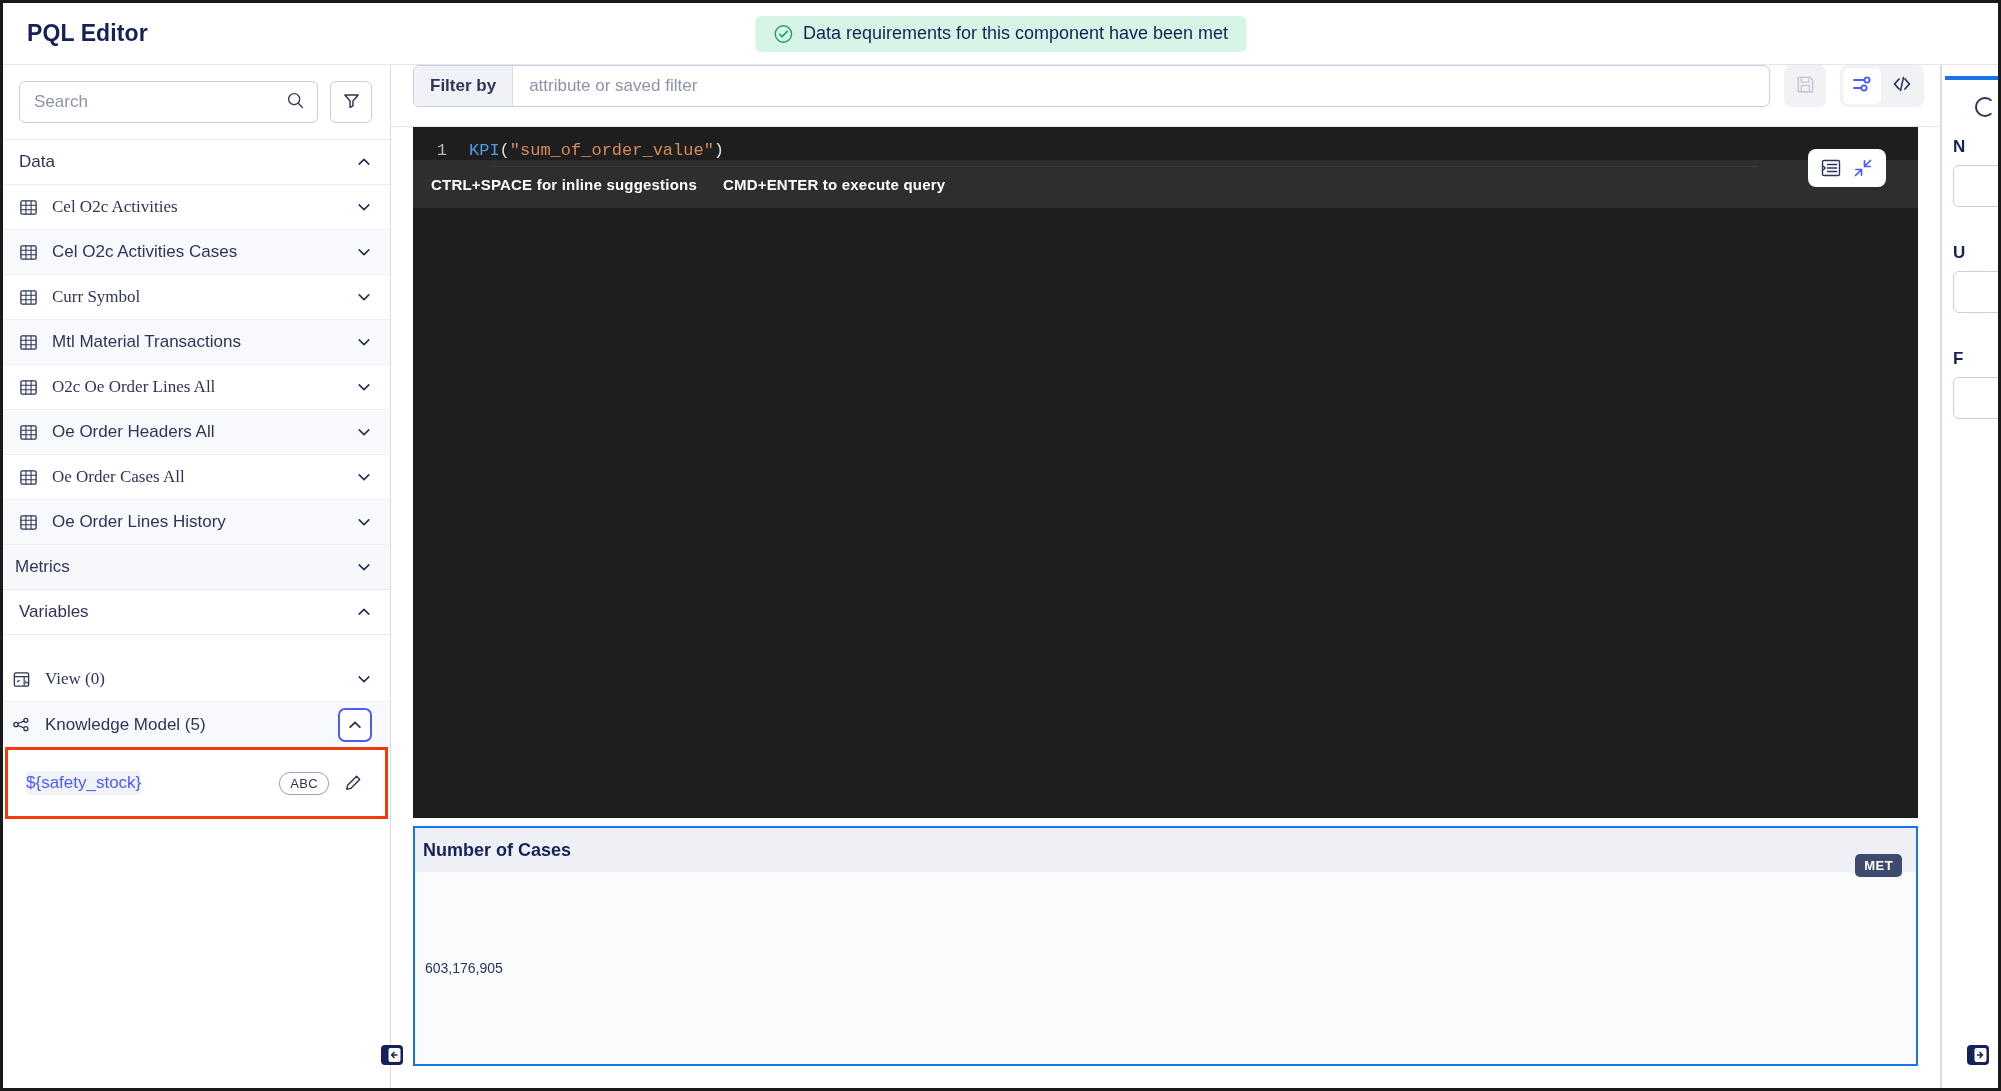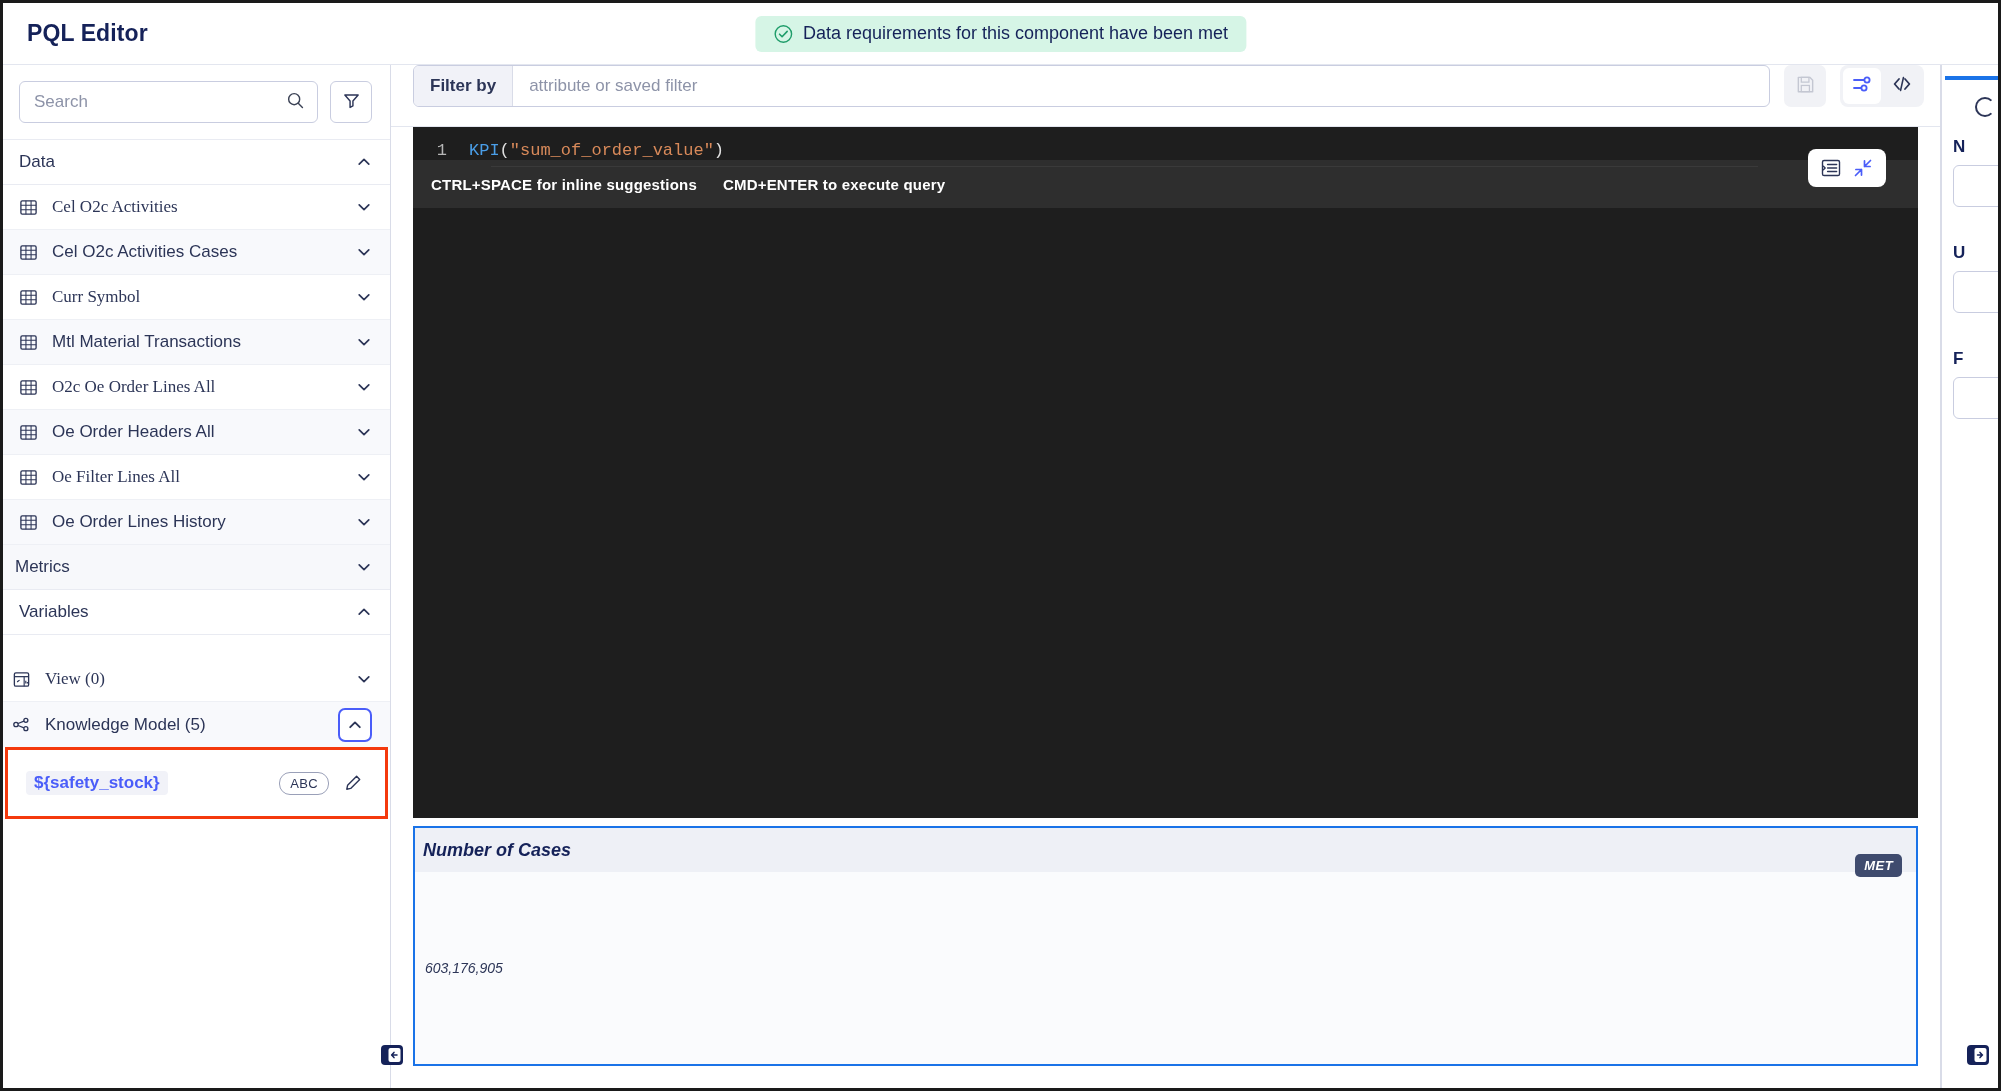--- a/index.html
+++ b/index.html
@@ -116,22 +116,22 @@
     margin: 0 2px;
     height: 72px;
     display: flex; align-items: center;
     background: #fff;
   }
   .var-row {
     flex: 1; display: flex; align-items: center;
     padding: 0 22px 0 18px; gap: 14px;
   }
   .var-chip {
-    font-size: 17px; font-weight: bold; color: #4a5df9;
-    background: #f1f2f8; border-radius: 4px; padding: 2px 8px;
+    font-size: 17px; font-weight: normal; color: #4a5df9;
+    background: #f1f2f8; border-radius: 4px; padding: 2px 0;
     font-family: "Liberation Sans", sans-serif;
   }
   .var-spacer { flex: 1; }
   .abc-pill {
     border: 1px solid #9aa0b8; border-radius: 11px;
     font-size: 13px; color: #2c3557;
     padding: 3px 10px; letter-spacing: .3px;
   }
   .pencil { width: 20px; height: 20px; display:block; }
 
@@ -233,21 +233,20 @@
   }
 
   
   .result {
     margin: 8px 22px 22px 22px;
     border: 2px solid #1a73e8;
     background: #fafbfd;
     height: 240px; min-height: 240px;
     display: flex; flex-direction: column;
     position: relative;
-    font-style: italic;
   }
   .result-head {
     height: 44px; min-height: 44px;
     background: #eef0f6;
     display: flex; align-items: center;
     padding: 0 14px 0 8px;
     font-size: 18px; font-weight: bold; color: #152259;
   }
   .result-head .rh-spacer { flex: 1; }
   .met-badge {
@@ -439,21 +438,21 @@
           </span>
         </div>
 
         <div class="node odd">
           <span>
             <svg class="tbl-ic" viewBox="0 0 20 20" fill="none">
               <rect x="2" y="3" width="16" height="14" rx="1.4" stroke="#2c3557" stroke-width="1.4"></rect>
               <path d="M2 7.6h16M2 12.3h16M7.3 3v14M12.7 3v14" stroke="#2c3557" stroke-width="1.1"></path>
             </svg>
           </span>
-          <span class="lbl">Oe Filter Lines All</span>
+          <span class="lbl">Oe Order Cases All</span>
           <span>
             <svg class="chev" viewBox="0 0 16 16" fill="none">
                 <path d="M3.2 5.8L8 10.6l4.8-4.8" stroke="#2c3557" stroke-width="1.7" stroke-linecap="round" stroke-linejoin="round"></path>
               </svg>
           </span>
         </div>
 
         <div class="node even">
           <span>
             <svg class="tbl-ic" viewBox="0 0 20 20" fill="none">

